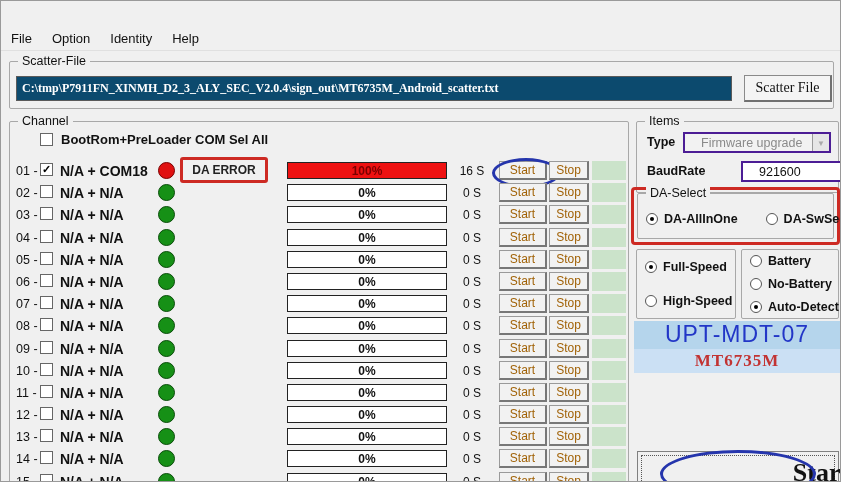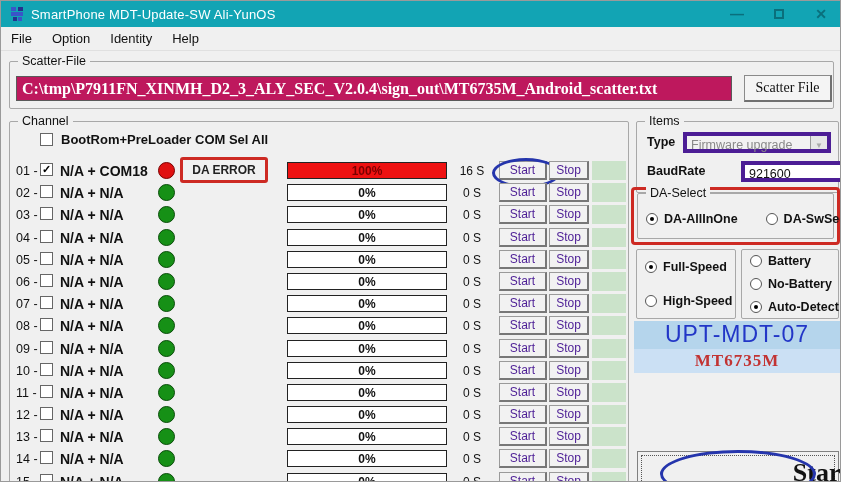--- a/index.html
+++ b/index.html
@@ -26,22 +26,22 @@
   .menu-item{ padding:3px 10px; font-size:13px; color:#111; }
 
   
   .groupbox{ position:absolute; border:1px solid #a8a8a8; border-radius:2px; }
   .grouplabel{ position:absolute; top:-8px; left:8px; background:#f0f0f0;
                padding:0 4px; font-size:12.5px; color:#111; }
 
   
   .scatter-box{ left:8px; top:60px; width:825px; height:48px; }
   .path-field{ position:absolute; left:6px; top:14px; width:716px; height:25px;
-               background:#be185d; border:1px solid #5a5a5a; color:#ffffff;
-               font-family:"Liberation Serif", serif; font-weight:bold; font-size:16px;
+               background:#0c4a6e; border:1px solid #5a5a5a; color:#ffffff;
+               font-family:"Liberation Serif", serif; font-weight:bold; font-size:12px;
                line-height:23px; padding-left:5px; white-space:nowrap; overflow:hidden; }
   .scatter-btn{ position:absolute; left:734px; top:13px; width:88px; height:27px;
                 background:#f4f4f4; border:1px solid #8a8a8a;
                 border-right:2px solid #707070; border-bottom:2px solid #707070;
                 font-family:"Liberation Serif", serif; font-size:14px; color:#111; }
 
   
   .channel-box{ left:8px; top:120px; width:620px; height:380px; }
   .selall{ position:absolute; left:30px; top:10px; display:flex; align-items:center; }
   .cb{ display:inline-block; width:13px; height:13px; background:#ffffff;
@@ -65,32 +65,32 @@
   .pbar{ position:absolute; left:277px; top:2px; width:160px; height:17px;
          background:#ffffff; border:1px solid #222; }
   .pfill{ position:absolute; left:0; top:0; height:100%; background:#ee1111; }
   .plabel{ position:absolute; left:0; top:1px; width:100%; text-align:center;
            font-size:12px; font-weight:bold; color:#111; }
   .plabel.perr{ color:#7b0000; }
   .time{ position:absolute; left:436px; top:4px; width:52px; text-align:center;
          font-size:12px; color:#111; }
   .btn{ position:absolute; top:1px; height:19px; background:#f2f2f2;
         border:1px solid #9a9a9a; border-right:2px solid #777; border-bottom:2px solid #777;
-        font-size:12px; color:#4c1d95; font-family:"Liberation Sans", sans-serif; }
+        font-size:12px; color:#a16207; font-family:"Liberation Sans", sans-serif; }
   .btn.start{ left:489px; width:48px; }
   .btn.stop{ left:539px; width:40px; }
   .btn.circled::after{ content:""; position:absolute; left:-8px; top:-4px;
         width:62px; height:24px; border:3px solid #2535ac; border-radius:50%; }
   .gcell{ position:absolute; left:582px; top:1px; width:34px; height:19px; background:#cbe3ca; }
 
   
   .items-box{ left:635px; top:120px; width:203px; height:72px; }
   .itm-lbl{ position:absolute; font-size:12.5px; font-weight:bold; color:#111; }
-  .combo{ position:absolute; height:21px; border:4px solid #4c1d95; background:#fff;
-          font-size:12.5px; line-height:19px; padding-left:4px; color:#111; }
+  .combo{ position:absolute; height:21px; border:2px solid #4c1d95; background:#fff;
+          font-size:12.5px; line-height:19px; padding-left:16px; color:#111; }
   .combo .arrow{ position:absolute; right:0; top:0; width:17px; height:100%;
           background:#e6e6e6; border-left:1px solid #9a9a9a; text-align:center;
           font-size:8px; line-height:19px; color:#333; }
   .combo.disabled{ background:#f2f2f2; color:#8a8a8a; }
   .combo.disabled .arrow{ color:#aaa; }
 
   .red-annot{ position:absolute; left:630px; top:186px; width:209px; height:58px;
               border:3px solid #cd2a23; border-radius:4px; }
   .da-box{ left:636px; top:192px; width:197px; height:46px; }
   .da-options{ position:absolute; left:8px; top:18px; display:flex; gap:28px; }
@@ -122,37 +122,20 @@
   .start-all .sa-label{ position:absolute; width:100%; top:6px; text-align:center;
               font-family:"Liberation Serif", serif; font-weight:bold; font-size:26px; color:#111; }
   .start-all::after{ content:""; position:absolute; left:22px; top:-2px; width:150px;
               height:42px; border:3px solid #2535ac; border-radius:50%; }
 </style>
 </head>
 <body>
 
 <div class="window">
 
-  <div class="titlebar">
-    <svg class="app-icon" viewBox="0 0 16 16">
-      <rect x="2" y="1" width="5" height="4" fill="#3a55c8"></rect>
-      <rect x="9" y="1" width="5" height="4" fill="#24328f"></rect>
-      <rect x="2" y="6" width="12" height="4" fill="#3a55c8"></rect>
-      <rect x="4" y="11" width="4" height="4" fill="#24328f"></rect>
-      <rect x="9" y="11" width="4" height="4" fill="#3a55c8"></rect>
-    </svg>
-    <span class="title">SmartPhone MDT-Update-SW Ali-YunOS</span>
-    <div class="caption-btns">
-      <span class="cap">—</span>
-      <span class="cap">
-          <span class="maxbox"></span>
-        </span>
-      <span class="cap">✕</span>
-    </div>
-  </div>
 
   <div class="menubar">
       <span class="menu-item">File</span>
       <span class="menu-item">Option</span>
       <span class="menu-item">Identity</span>
       <span class="menu-item">Help</span>
     </div>
 
   <div class="groupbox scatter-box">
     <span class="grouplabel">Scatter-File</span>

